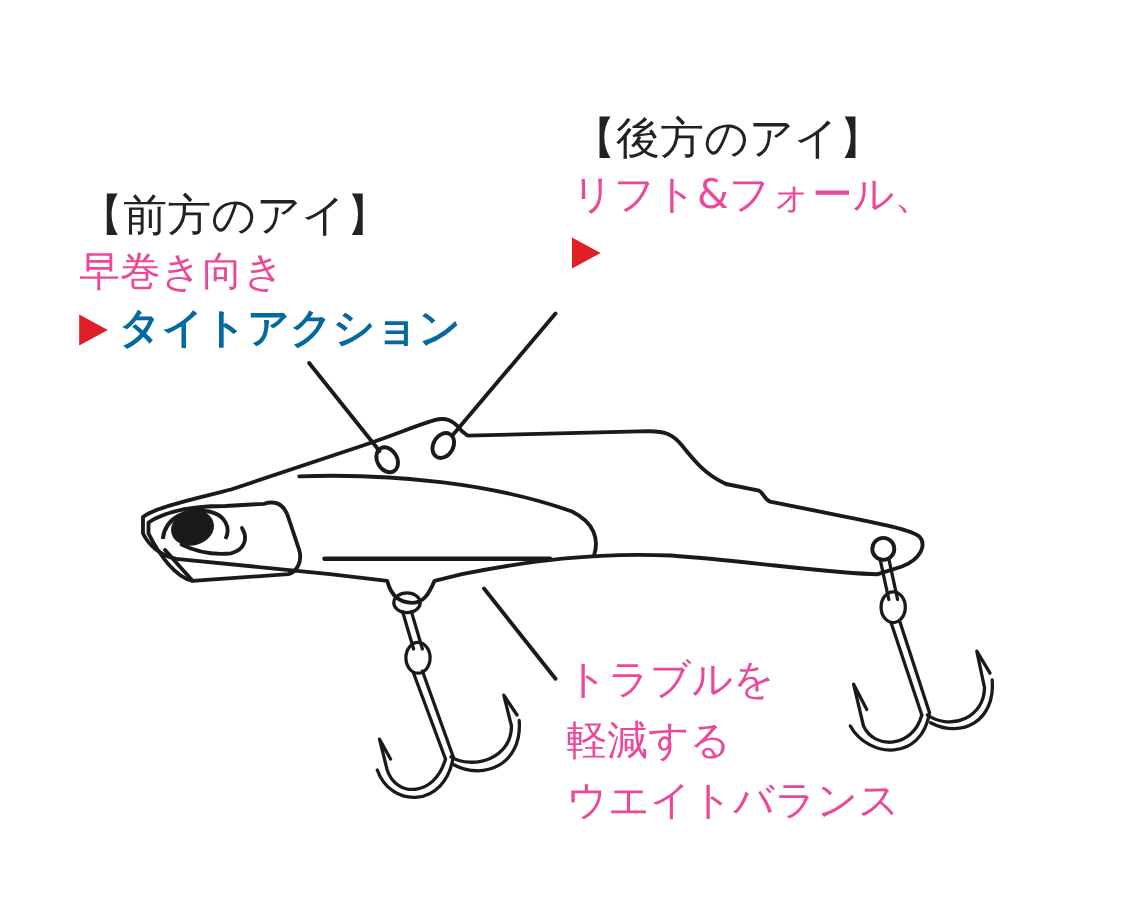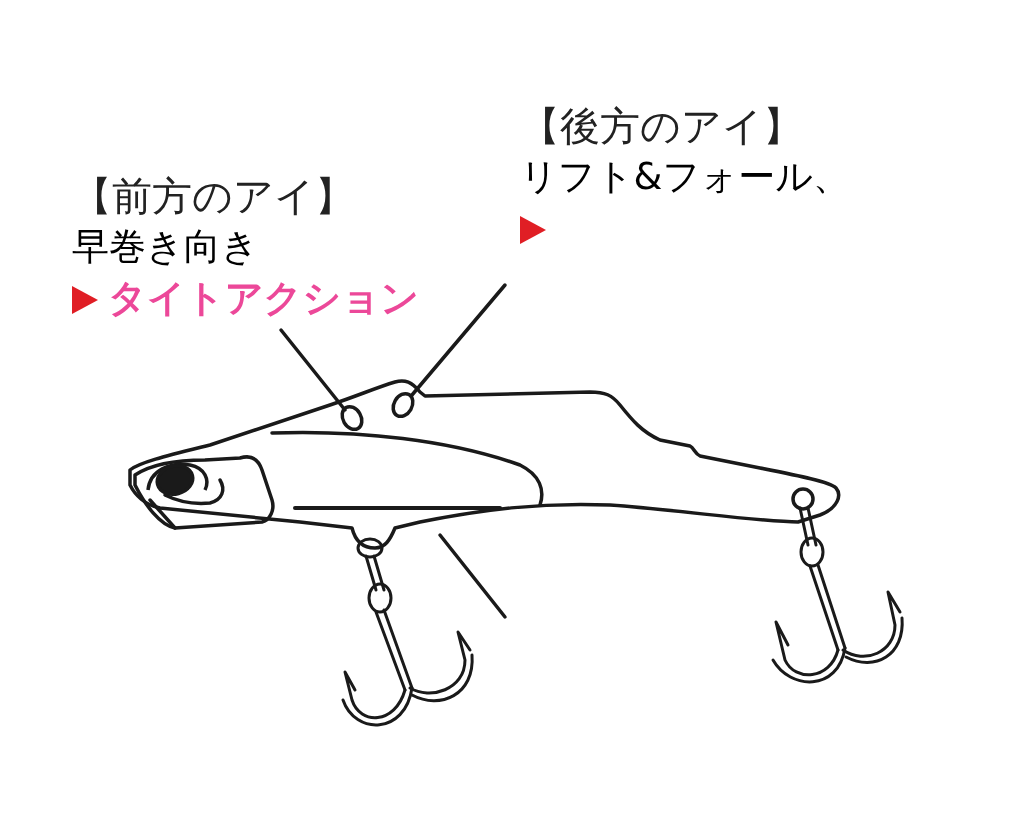--- a/index.html
+++ b/index.html
@@ -36,28 +36,28 @@
       font-weight: normal;
       font-size: 40px;
       line-height: 52px;
       color: #222222;
       letter-spacing: 0px;
     }
     .callout .desc {
       display: block;
       font-size: 37px;
       line-height: 50px;
-      color: #000000;
+      color: #ec4899;
     }
     .callout .effect {
       display: block;
       font-weight: bold;
       font-size: 38px;
       line-height: 52px;
-      color: #ec4899;
+      color: #0369a1;
     }
     .callout .effect .arrow {
       display: inline-block;
       width: 0; height: 0;
       border-top: 14px solid transparent;
       border-bottom: 14px solid transparent;
       border-left: 26px solid #e01e25;
       margin-right: 10px;
       vertical-align: -3px;
     }
@@ -172,14 +172,19 @@
   </div>
 
   <div class="callout" id="rear-eye-callout">
     <span class="heading">【後方のアイ】</span>
     <span class="desc">リフト&amp;フォール、</span>
     <span class="effect">
       <span class="arrow"></span>
     </span>
   </div>
 
+  <div class="callout" id="balance-callout">
+    <span class="desc">トラブルを</span>
+    <span class="desc">軽減する</span>
+    <span class="desc">ウエイトバランス</span>
+  </div>
 
 </div>
 
 </body></html>

